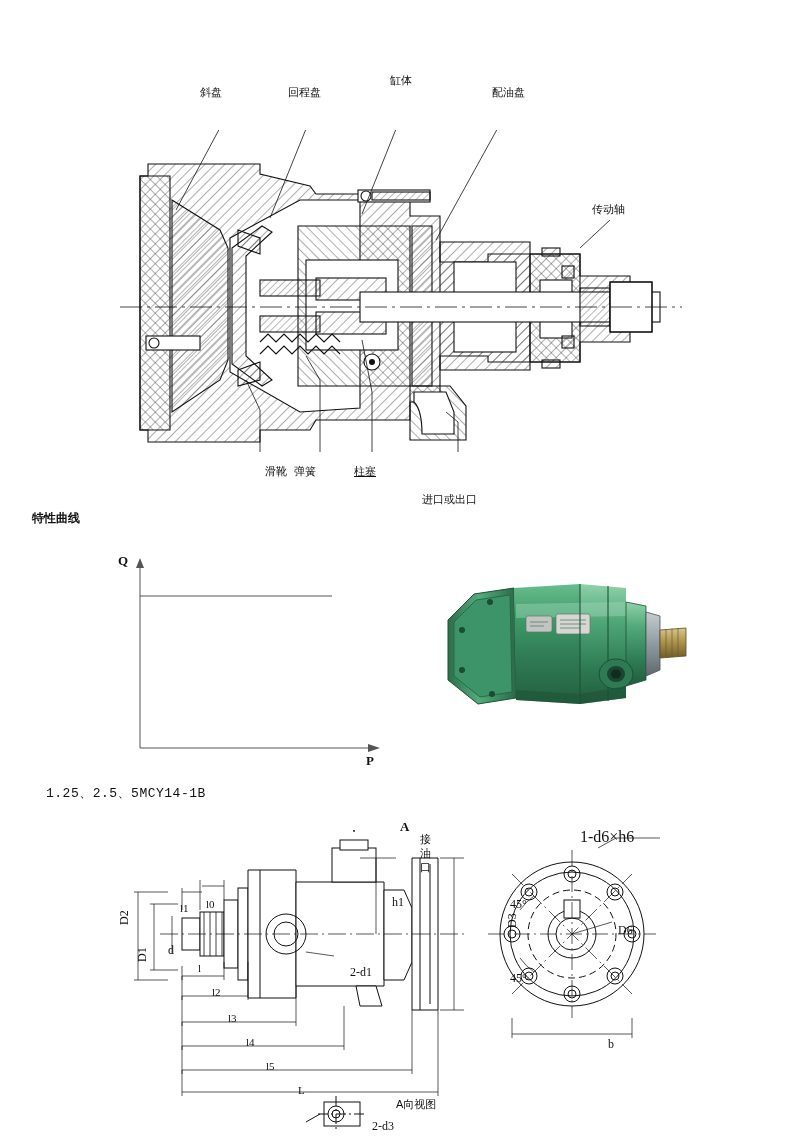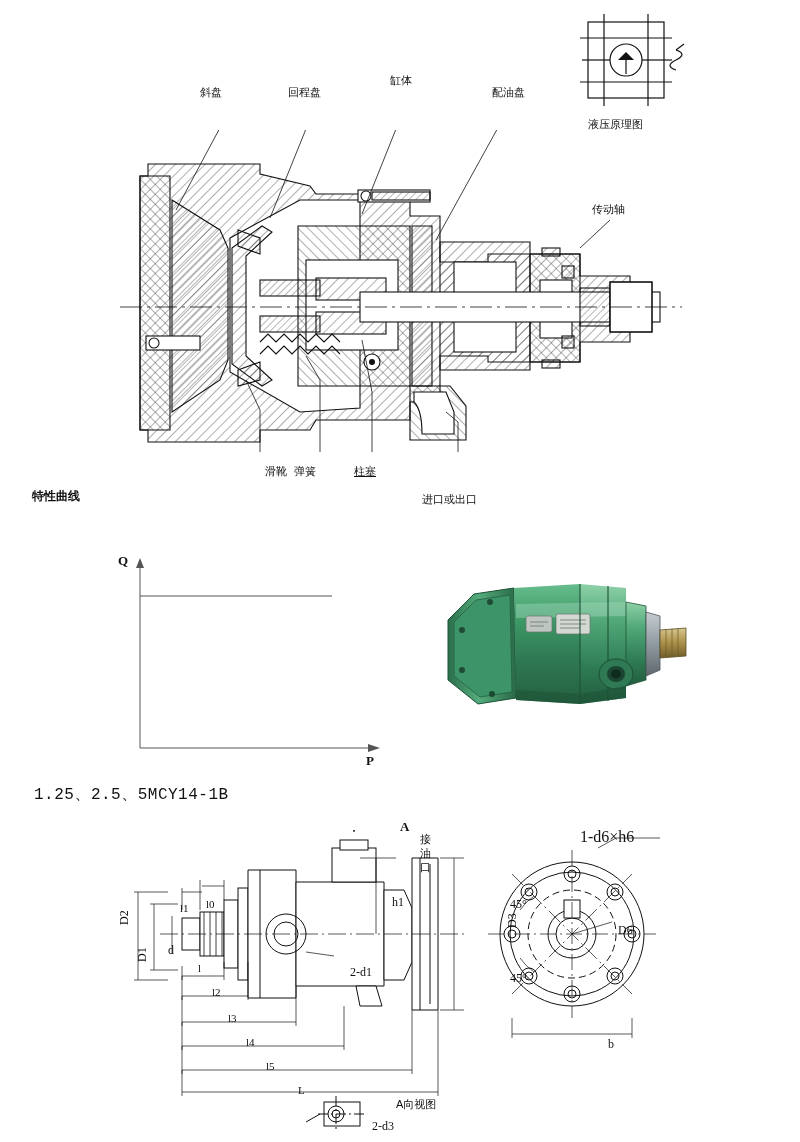--- a/index.html
+++ b/index.html
@@ -30,58 +30,38 @@
   .lbl-serif {
     font-family: "Liberation Serif", serif;
   }
   .bold { font-weight: bold; }
   svg { display: block; }
   .sec-title {
     font-size: 12px;
     font-weight: bold;
   }
   .model-text {
-    font-size: 16px;
+    font-size: 13px;
     font-family: "Liberation Mono", monospace;
     letter-spacing: 0.5px;
+    margin-left: 12px;
   }
   .photo-wrap {
     position: absolute;
     left: 430px;
     top: 558px;
     width: 260px;
     height: 190px;
   }
 </style>
 </head>
 <body>
 
 <div class="page">
 
-  <div class="abs" style="left:580px; top:10px;">
-    <svg width="130" height="110" viewBox="0 0 130 110">
-      <g fill="none" stroke="#111" stroke-width="1.2">
-        <rect x="8" y="12" width="76" height="76"></rect>
-        <line x1="0" y1="28" x2="92" y2="28"></line>
-        <line x1="0" y1="72" x2="92" y2="72"></line>
-        <line x1="24" y1="4" x2="24" y2="96"></line>
-        <line x1="68" y1="4" x2="68" y2="96"></line>
-        <circle cx="46" cy="50" r="16"></circle>
-        <line x1="2" y1="50" x2="30" y2="50"></line>
-        <line x1="62" y1="50" x2="92" y2="50"></line>
-      </g>
-      <polygon points="46,42 54,50 38,50" fill="#111"></polygon>
-      <line x1="46" y1="50" x2="46" y2="64" stroke="#111" stroke-width="1.2"></line>
-      <g fill="none" stroke="#111" stroke-width="1.2">
-        <path d="M96 40 q12 4 0 10 q-12 6 0 10"></path>
-        <line x1="96" y1="40" x2="104" y2="34"></line>
-      </g>
-    </svg>
-    <div class="abs lbl" style="left:8px; top:108px; font-size:11px;">液压原理图</div>
-  </div>
 
   <div class="abs" style="left:110px; top:130px;">
     <svg width="580" height="340" viewBox="0 0 580 340">
       <defs>
         <pattern id="hatchA" width="7" height="7" patternUnits="userSpaceOnUse" patternTransform="rotate(45)">
           <line x1="0" y1="0" x2="0" y2="7" stroke="#333" stroke-width="0.8"></line>
         </pattern>
         <pattern id="hatchB" width="7" height="7" patternUnits="userSpaceOnUse" patternTransform="rotate(-45)">
           <line x1="0" y1="0" x2="0" y2="7" stroke="#333" stroke-width="0.8"></line>
         </pattern>
@@ -174,21 +154,21 @@
   <div class="abs lbl" style="left:200px; top:86px;">斜盘</div>
   <div class="abs lbl" style="left:288px; top:86px;">回程盘</div>
   <div class="abs lbl" style="left:390px; top:74px;">缸体</div>
   <div class="abs lbl" style="left:492px; top:86px;">配油盘</div>
   <div class="abs lbl" style="left:592px; top:203px;">传动轴</div>
   <div class="abs lbl" style="left:236px; top:465px;margin-left:29px;">滑靴</div>
   <div class="abs lbl" style="left:294px; top:465px;">弹簧</div>
   <div class="abs lbl" style="left:354px; top:465px;text-decoration:underline;">柱塞</div>
   <div class="abs lbl" style="left:422px; top:465px;margin-top:28px;">进口或出口</div>
 
-  <div class="abs sec-title" style="left:32px; top:488px;">特性曲线</div>
+  <div class="abs sec-title" style="left:32px; top:510px;">特性曲线</div>
 
   <div class="abs" style="left:100px; top:548px;">
     <svg width="300" height="230" viewBox="0 0 300 230">
 
       <g stroke="#555" stroke-width="1" fill="none">
         <line x1="40" y1="16" x2="40" y2="200"></line>
         <line x1="40" y1="200" x2="272" y2="200"></line>
 
         <line x1="40" y1="48" x2="232" y2="48"></line>
       </g>

